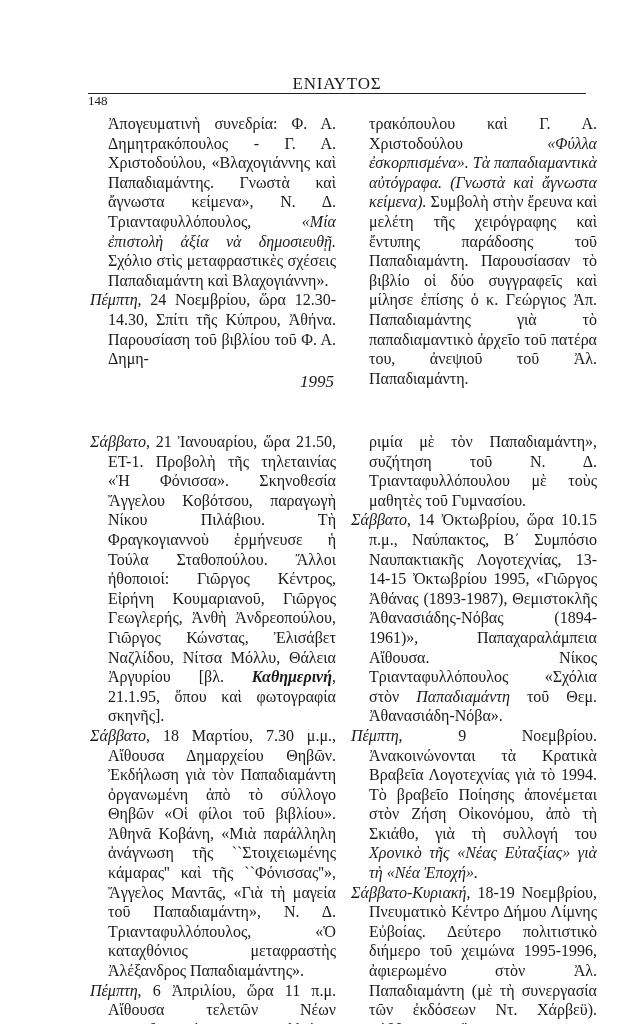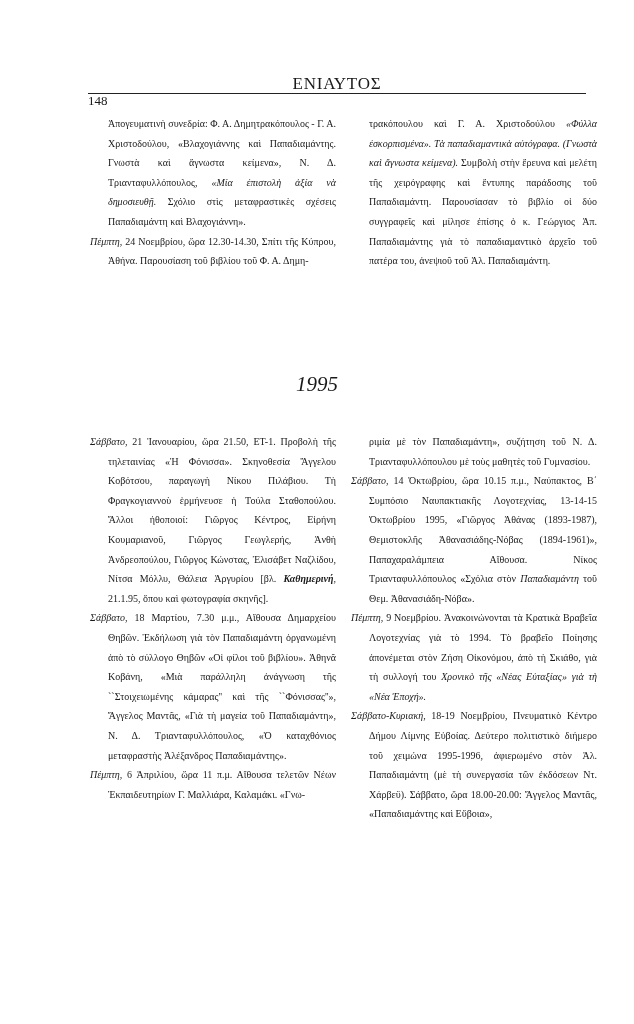--- a/index.html
+++ b/index.html
@@ -16,34 +16,34 @@
     position: absolute; left: 0; top: 0;
     font-family: "Liberation Serif", serif; font-size: 13px; margin-top: 20px;
   }
   .running-title {
     position: absolute; left: 0; right: 0; top: 1px; text-align: center;
     font-family: "Liberation Serif", serif; font-size: 17px; letter-spacing: 0.8px;
   }
   .col {
     position: absolute; width: 246px;
     font-family: "Liberation Serif", serif;
-    font-size: 10px; line-height: 19.6px; text-align: justify;
+    font-size: 16px; line-height: 19.6px; text-align: justify;
   }
   .col.left-top { left: 90px; top: 114px; }
   .col.right-top { left: 351px; top: 114px; }
   .col.left-bottom { left: 90px; top: 432px; font-family: Liberation Serif, serif; }
   .col.right-bottom { left: 351px; top: 432px; }
   .entry { margin: 0; }
   .hang { padding-left: 18px; text-indent: -18px; }
   .cont { padding-left: 18px; }
   .it { font-style: italic; }
   .bi { font-style: italic; font-weight: bold; }
   .year {
     position: absolute; left: 0; right: 0; top: 372px; text-align: center;
-    font-family: "Liberation Serif", serif; font-style: italic; font-size: 21px;
+    font-family: "Liberation Serif", serif; font-style: italic; font-size: 17px;
   }
 </style>
 </head>
 <body>
 
 <div class="header">
   <span class="page-num">148</span>
   <span class="running-title">ΕΝΙΑΥΤΟΣ</span>
 </div>
 

